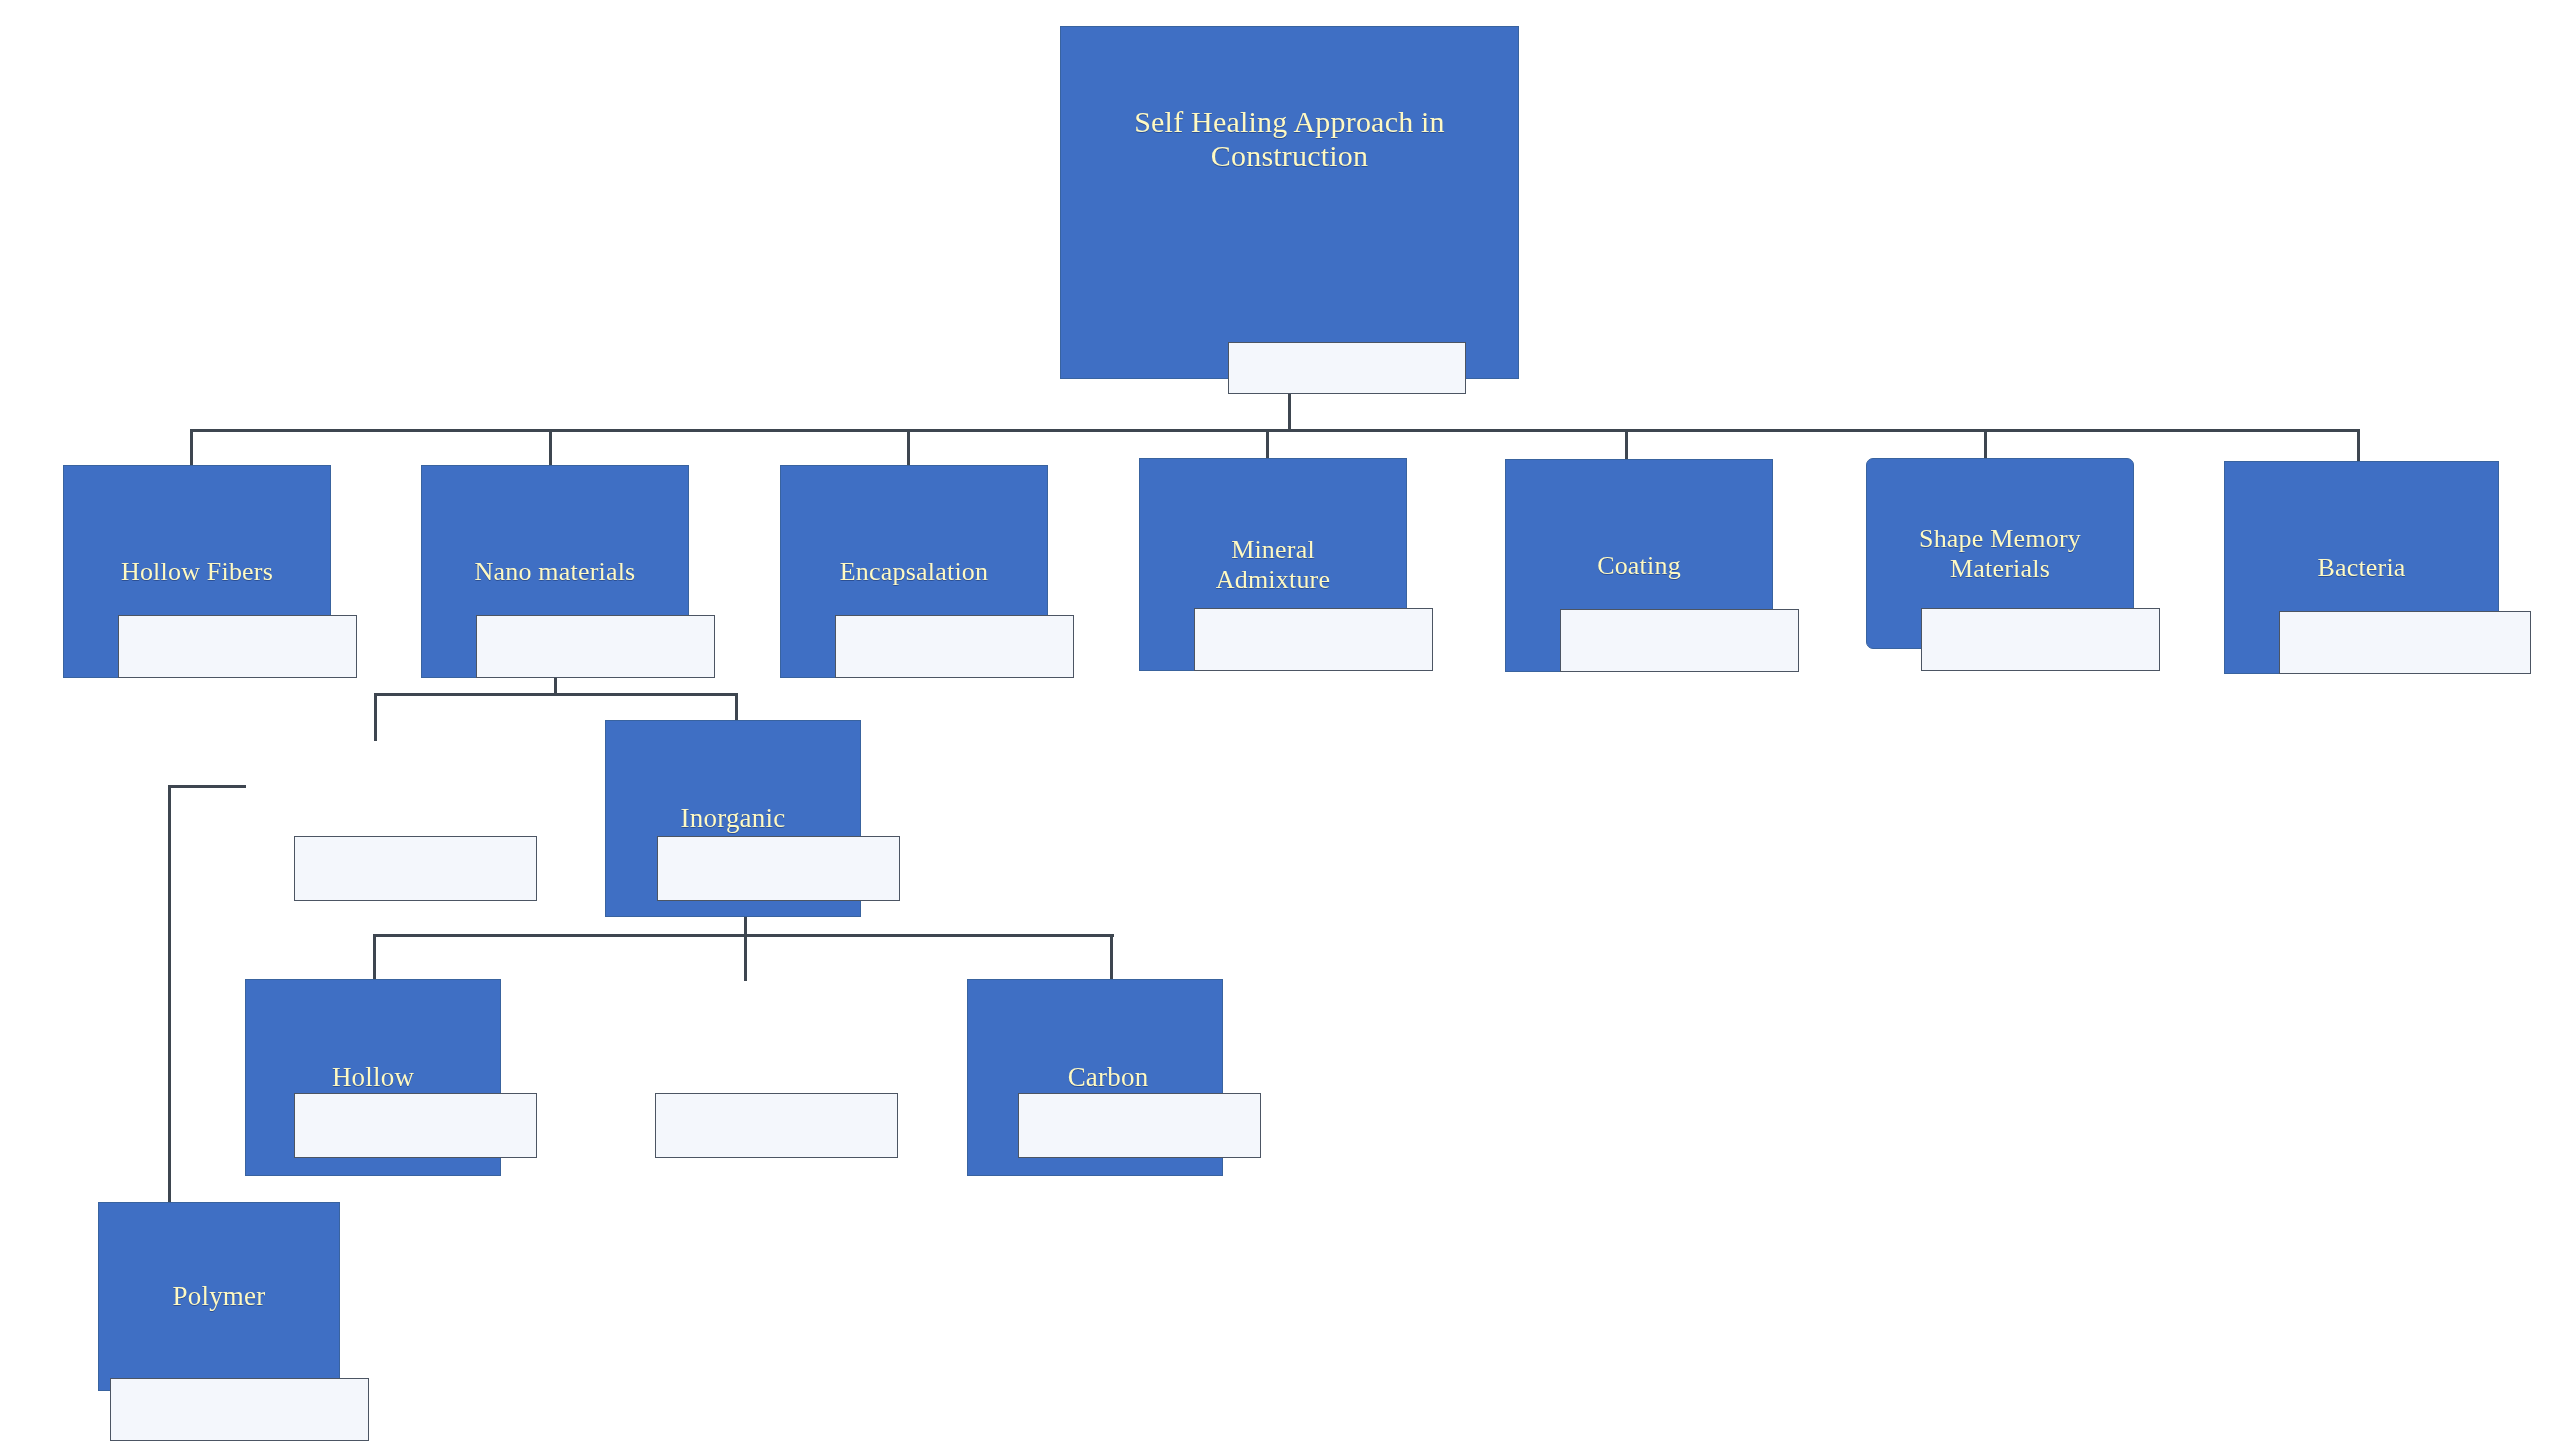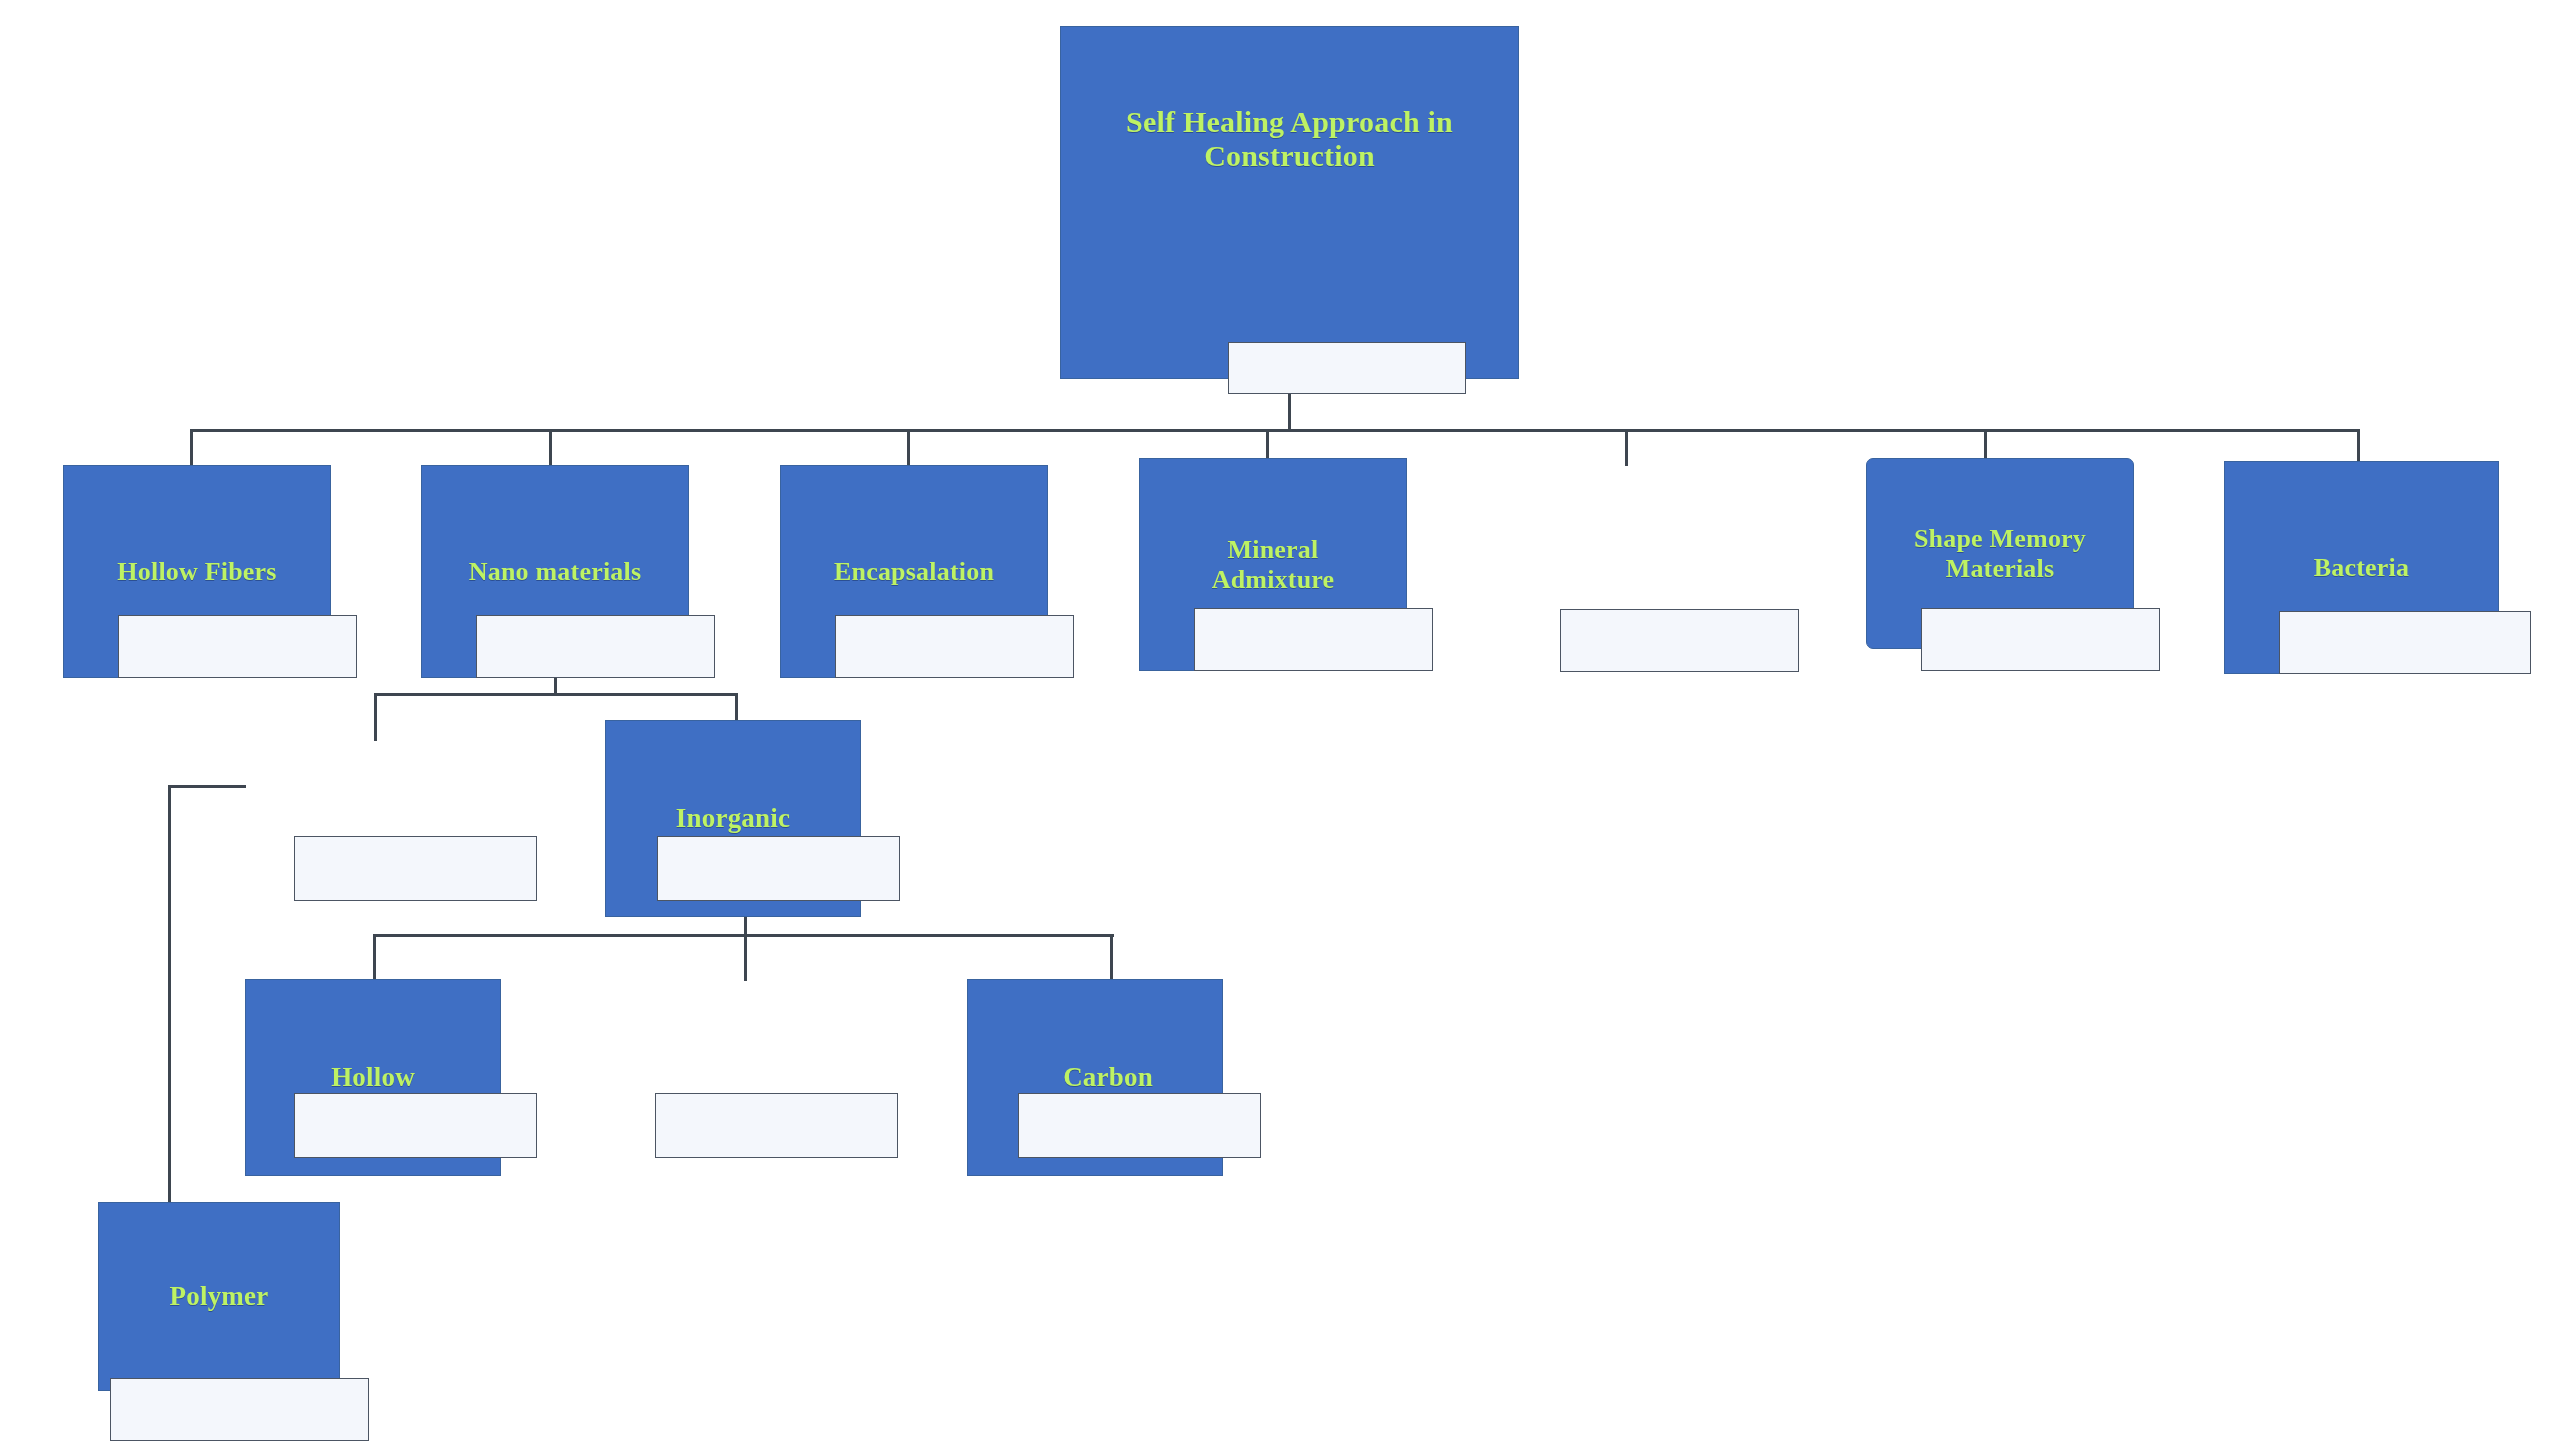--- a/index.html
+++ b/index.html
@@ -25,22 +25,22 @@
     position: absolute;
     background: #3F6FC4;
     border: 1.3px solid #39639F;
     box-sizing: border-box;
     display: flex;
     align-items: center;
     justify-content: center;
     z-index: 3;
   }
   .node .label {
-    color: #bef264;
-    font-weight: bold;
+    color: #fef9c3;
+    font-weight: normal;
     text-align: center;
     line-height: 1.12;
     letter-spacing: 0.2px;
     padding: 0 6.5px;
     text-shadow: 0 0.6px 0.6px rgba(20,40,90,0.45);
     white-space: pre-line;
   }
 
   
   .node.root {
@@ -122,20 +122,23 @@
     <span class="label font-small">Encapsalation</span>
   </div>
   <div class="ghost" style="left:835px; top:615px; width:239px; height:63px;"></div>
 
   <div class="node" style="left:1139px; top:458px; width:268px; height:213px;">
     <span class="label font-small">Mineral
 Admixture</span>
   </div>
   <div class="ghost" style="left:1194px; top:608px; width:239px; height:63px;"></div>
 
+  <div class="node" style="left:1505px; top:459px; width:268px; height:213px;">
+    <span class="label font-small">Coating</span>
+  </div>
   <div class="ghost" style="left:1560px; top:609px; width:239px; height:63px;"></div>
 
   <div class="node" style="left:1866px; top:458px; width:268px; height:191px;border-radius:7px;">
     <span class="label font-small">Shape Memory
 Materials</span>
   </div>
   <div class="ghost" style="left:1921px; top:608px; width:239px; height:63px;"></div>
 
   <div class="node" style="left:2224px; top:461px; width:275px; height:213px;">
     <span class="label font-small">Bacteria</span>

